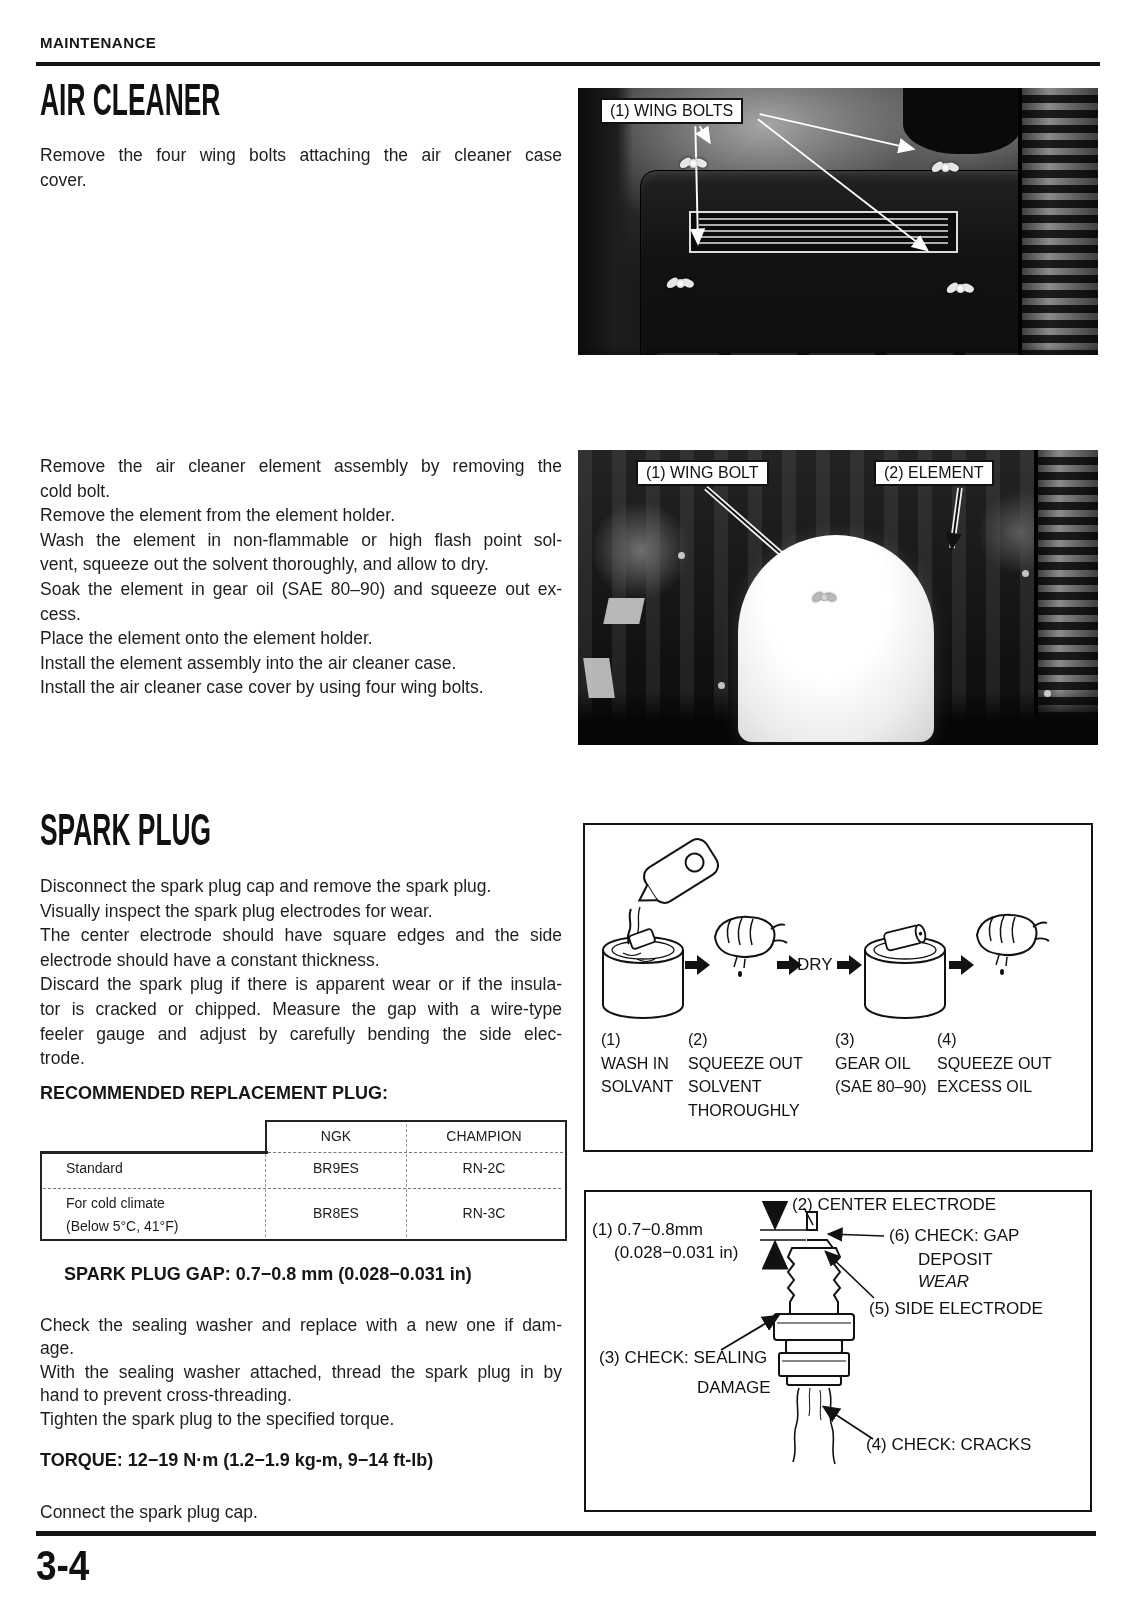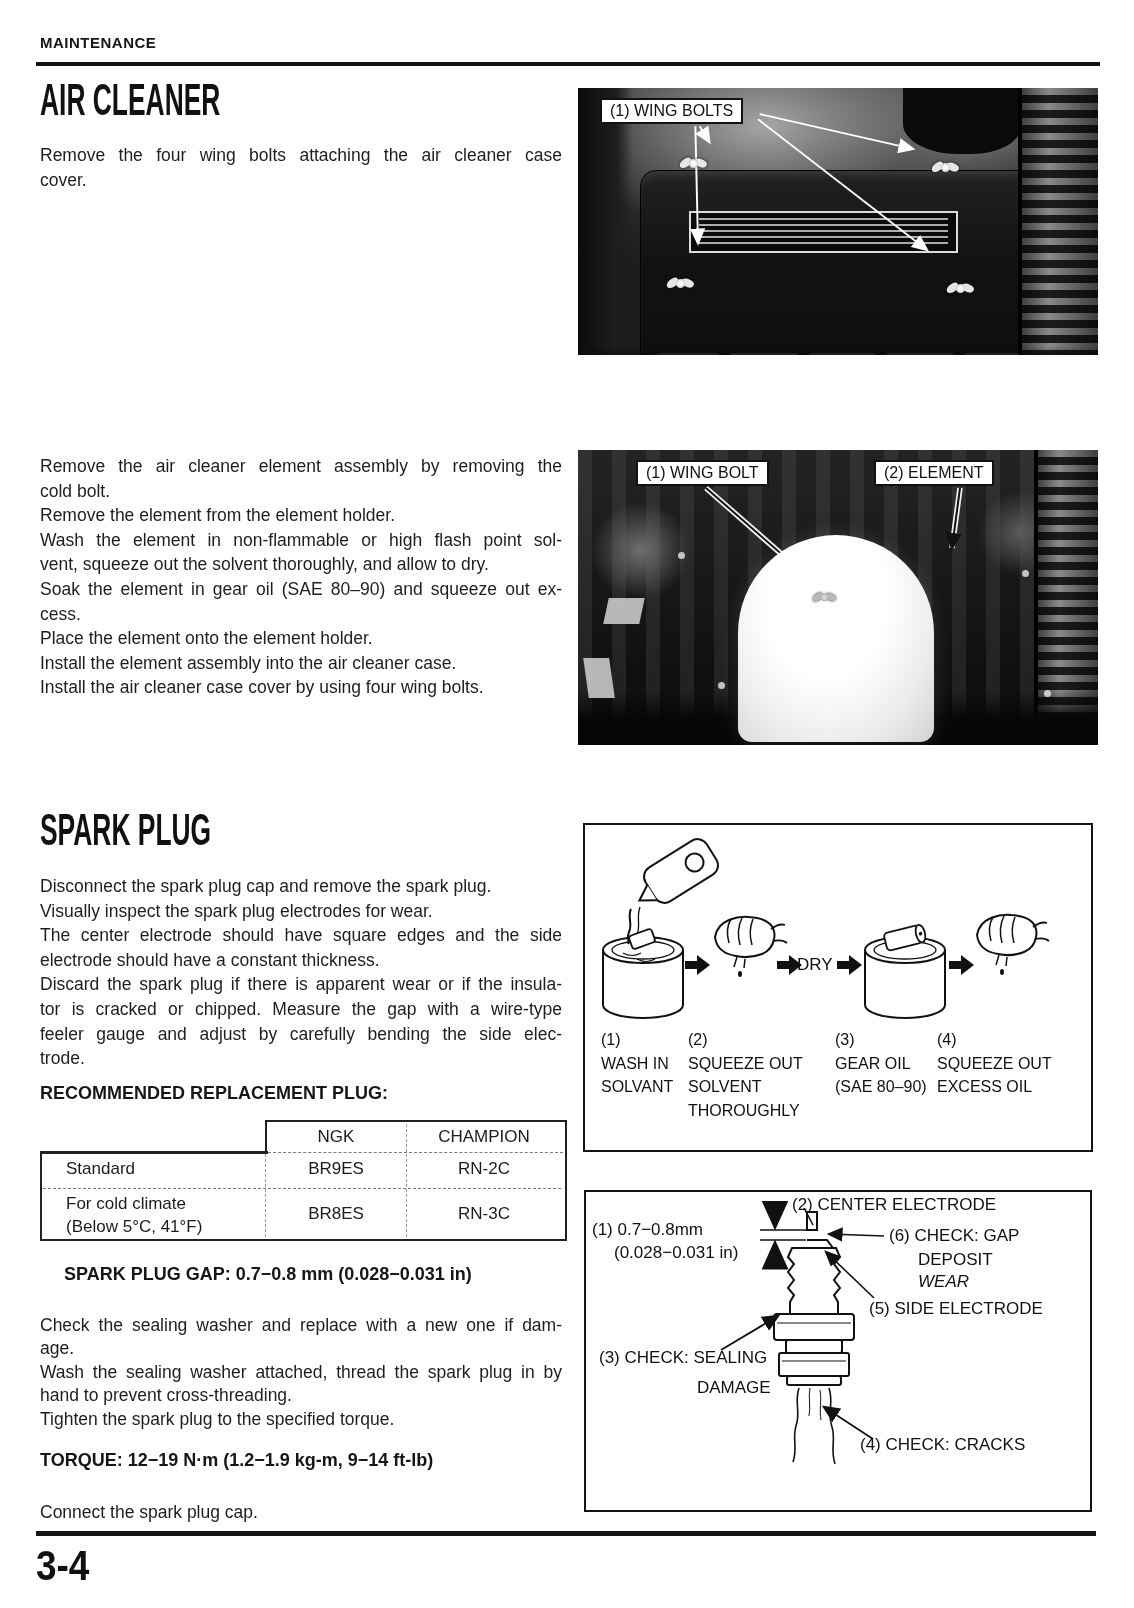--- a/index.html
+++ b/index.html
@@ -61,21 +61,21 @@
       background:radial-gradient(circle,#fbfbfb 30%,#ababab);border-radius:50%;}
   .wb.gray i{background:#b9b9b9;} .wb.gray b{background:radial-gradient(circle,#d8d8d8 30%,#8a8a8a);}
   .dome{position:absolute;left:160px;top:85px;width:196px;height:207px;
       border-radius:98px 98px 14px 14px;
       background:radial-gradient(ellipse at 45% 30%, #ffffff 40%, #ececec 72%, #d2d2d2);
       box-shadow:0 0 20px rgba(255,255,255,.12);z-index:3;}
   .dot{position:absolute;width:7px;height:7px;border-radius:50%;background:#dedede;opacity:.85;z-index:2;}
   .patch{position:absolute;background:#c9c9c9;opacity:.9;z-index:2;}
   
   .tb-solid{position:absolute;border:2.5px solid #222;background:#fff;}
-  .tcell{position:absolute;font-size:17px;line-height:21px;color:#1c1c1c;}
+  .tcell{position:absolute;font-size:14px;line-height:21px;color:#1c1c1c;}
   .tcell.c{text-align:center;}
   .dash-h{position:absolute;height:0;border-top:1.5px dashed #7a7a7a;}
   .dash-v{position:absolute;width:0;border-left:1.5px dashed #9a9a9a;}
   .seg-solid{position:absolute;background:#222;}
   
   .diagbox{position:absolute;border:2.5px solid #141414;background:#fff;}
   .diagbox svg{position:absolute;left:0;top:0;}
   .dlabel{position:absolute;font-size:17px;line-height:22px;color:#111;white-space:nowrap;}
   .steplab{position:absolute;font-size:16px;line-height:23.5px;color:#111;white-space:nowrap;}
 </style>
@@ -218,21 +218,21 @@
   <div class="tcell" style="left:66px;top:1216px;">(Below 5°C, 41°F)</div>
   <div class="tcell c" style="left:268px;top:1203px;width:136px;">BR8ES</div>
   <div class="tcell c" style="left:408px;top:1203px;width:152px;">RN-3C</div>
 </div>
 
 <div class="bnote" style="left:64px;top:1264px;">SPARK PLUG GAP: 0.7−0.8 mm (0.028−0.031 in)</div>
 
 <div class="tblock" style="left:40px;top:1314px;line-height:23.4px;">
     <div class="ln">Check the sealing washer and replace with a new one if dam-</div>
     <div class="ln last">age.</div>
-    <div class="ln">Wash the sealing washer attached, thread the spark plug in by</div>
+    <div class="ln">With the sealing washer attached, thread the spark plug in by</div>
     <div class="ln last">hand to prevent cross-threading.</div>
     <div class="ln last">Tighten the spark plug to the specified torque.</div>
   </div>
 
 <div class="bnote" style="left:40px;top:1450px;">TORQUE: 12−19 N·m (1.2−1.9 kg-m, 9−14 ft-lb)</div>
 <div class="tblock" style="left:40px;top:1500px;">
     <div class="ln last">Connect the spark plug cap.</div>
   </div>
 
 <div class="diagbox" style="left:583px;top:823px;width:506px;height:325px;">
@@ -342,17 +342,17 @@
   </svg>
   <div class="dlabel" style="left:6px;top:27px;">(1) 0.7−0.8mm</div>
   <div class="dlabel" style="left:28px;top:50px;">(0.028−0.031 in)</div>
   <div class="dlabel" style="left:206px;top:2px;">(2) CENTER ELECTRODE</div>
   <div class="dlabel" style="left:303px;top:33px;">(6) CHECK: GAP</div>
   <div class="dlabel" style="left:332px;top:57px;">DEPOSIT</div>
   <div class="dlabel" style="left:332px;top:79px;font-style:italic;">WEAR</div>
   <div class="dlabel" style="left:283px;top:106px;">(5) SIDE ELECTRODE</div>
   <div class="dlabel" style="left:13px;top:155px;text-align:right;">(3) CHECK: SEALING</div>
   <div class="dlabel" style="left:111px;top:185px;">DAMAGE</div>
-  <div class="dlabel" style="left:274px;top:242px;">(4) CHECK: CRACKS</div>
+  <div class="dlabel" style="left:280px;top:242px;">(4) CHECK: CRACKS</div>
 </div>
 
 <div class="rule" style="left:36px;top:1531px;width:1060px;height:5px;"></div>
 <div class="pageno" style="left:36px;top:1544px;">3-4</div>
 
 </body></html>

